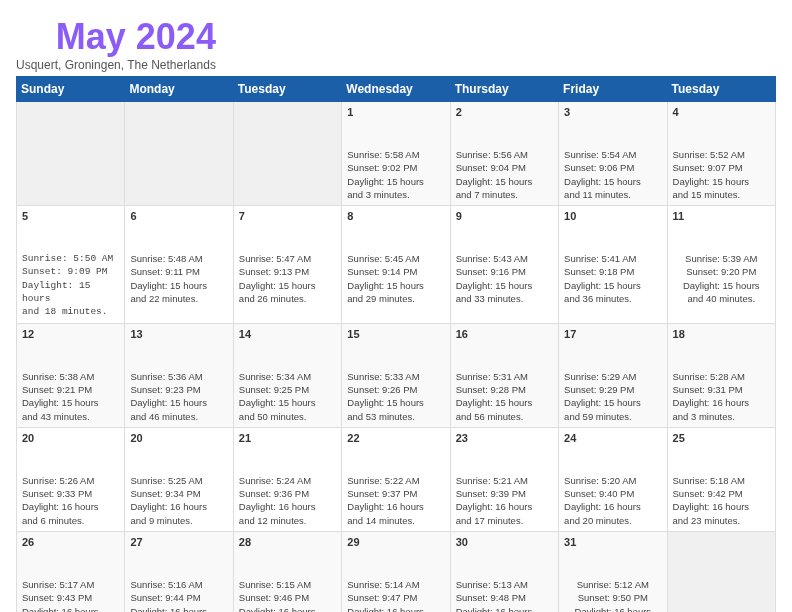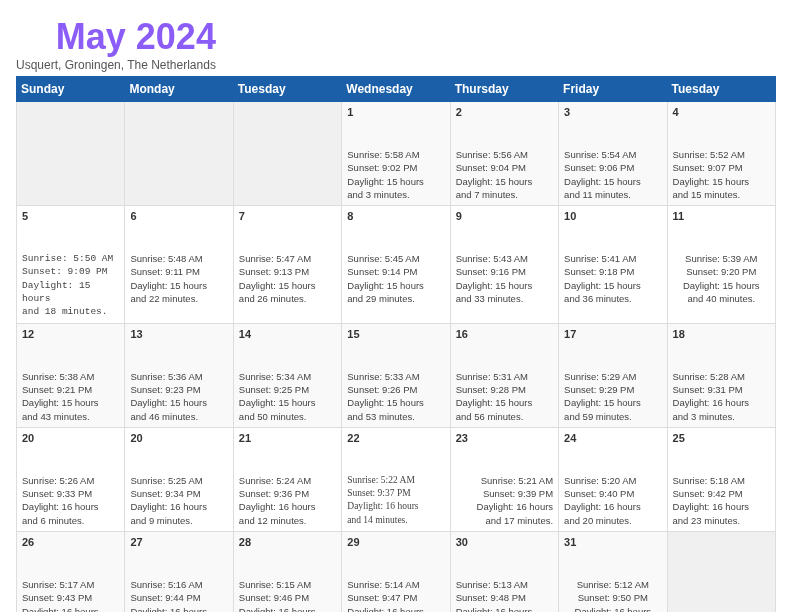--- a/index.html
+++ b/index.html
@@ -261,28 +261,28 @@
         </td>
         <td>
           <span class="day-number">21</span>
           <div class="day-info" style="white-space: pre-line;">Sunrise: 5:24 AM
 Sunset: 9:36 PM
 Daylight: 16 hours
 and 12 minutes.</div>
         </td>
         <td>
           <span class="day-number">22</span>
-          <div class="day-info" style="white-space: pre-line; font-family: Liberation Serif, serif;">Sunrise: 5:22 AM
+          <div class="day-info" style="white-space: pre-line;">Sunrise: 5:22 AM
 Sunset: 9:37 PM
 Daylight: 16 hours
 and 14 minutes.</div>
         </td>
         <td>
           <span class="day-number">23</span>
-          <div class="day-info" style="white-space: pre-line; text-align: right;">Sunrise: 5:21 AM
+          <div class="day-info" style="white-space: pre-line;">Sunrise: 5:21 AM
 Sunset: 9:39 PM
 Daylight: 16 hours
 and 17 minutes.</div>
         </td>
         <td>
           <span class="day-number">24</span>
           <div class="day-info" style="white-space: pre-line;">Sunrise: 5:20 AM
 Sunset: 9:40 PM
 Daylight: 16 hours
 and 20 minutes.</div>

